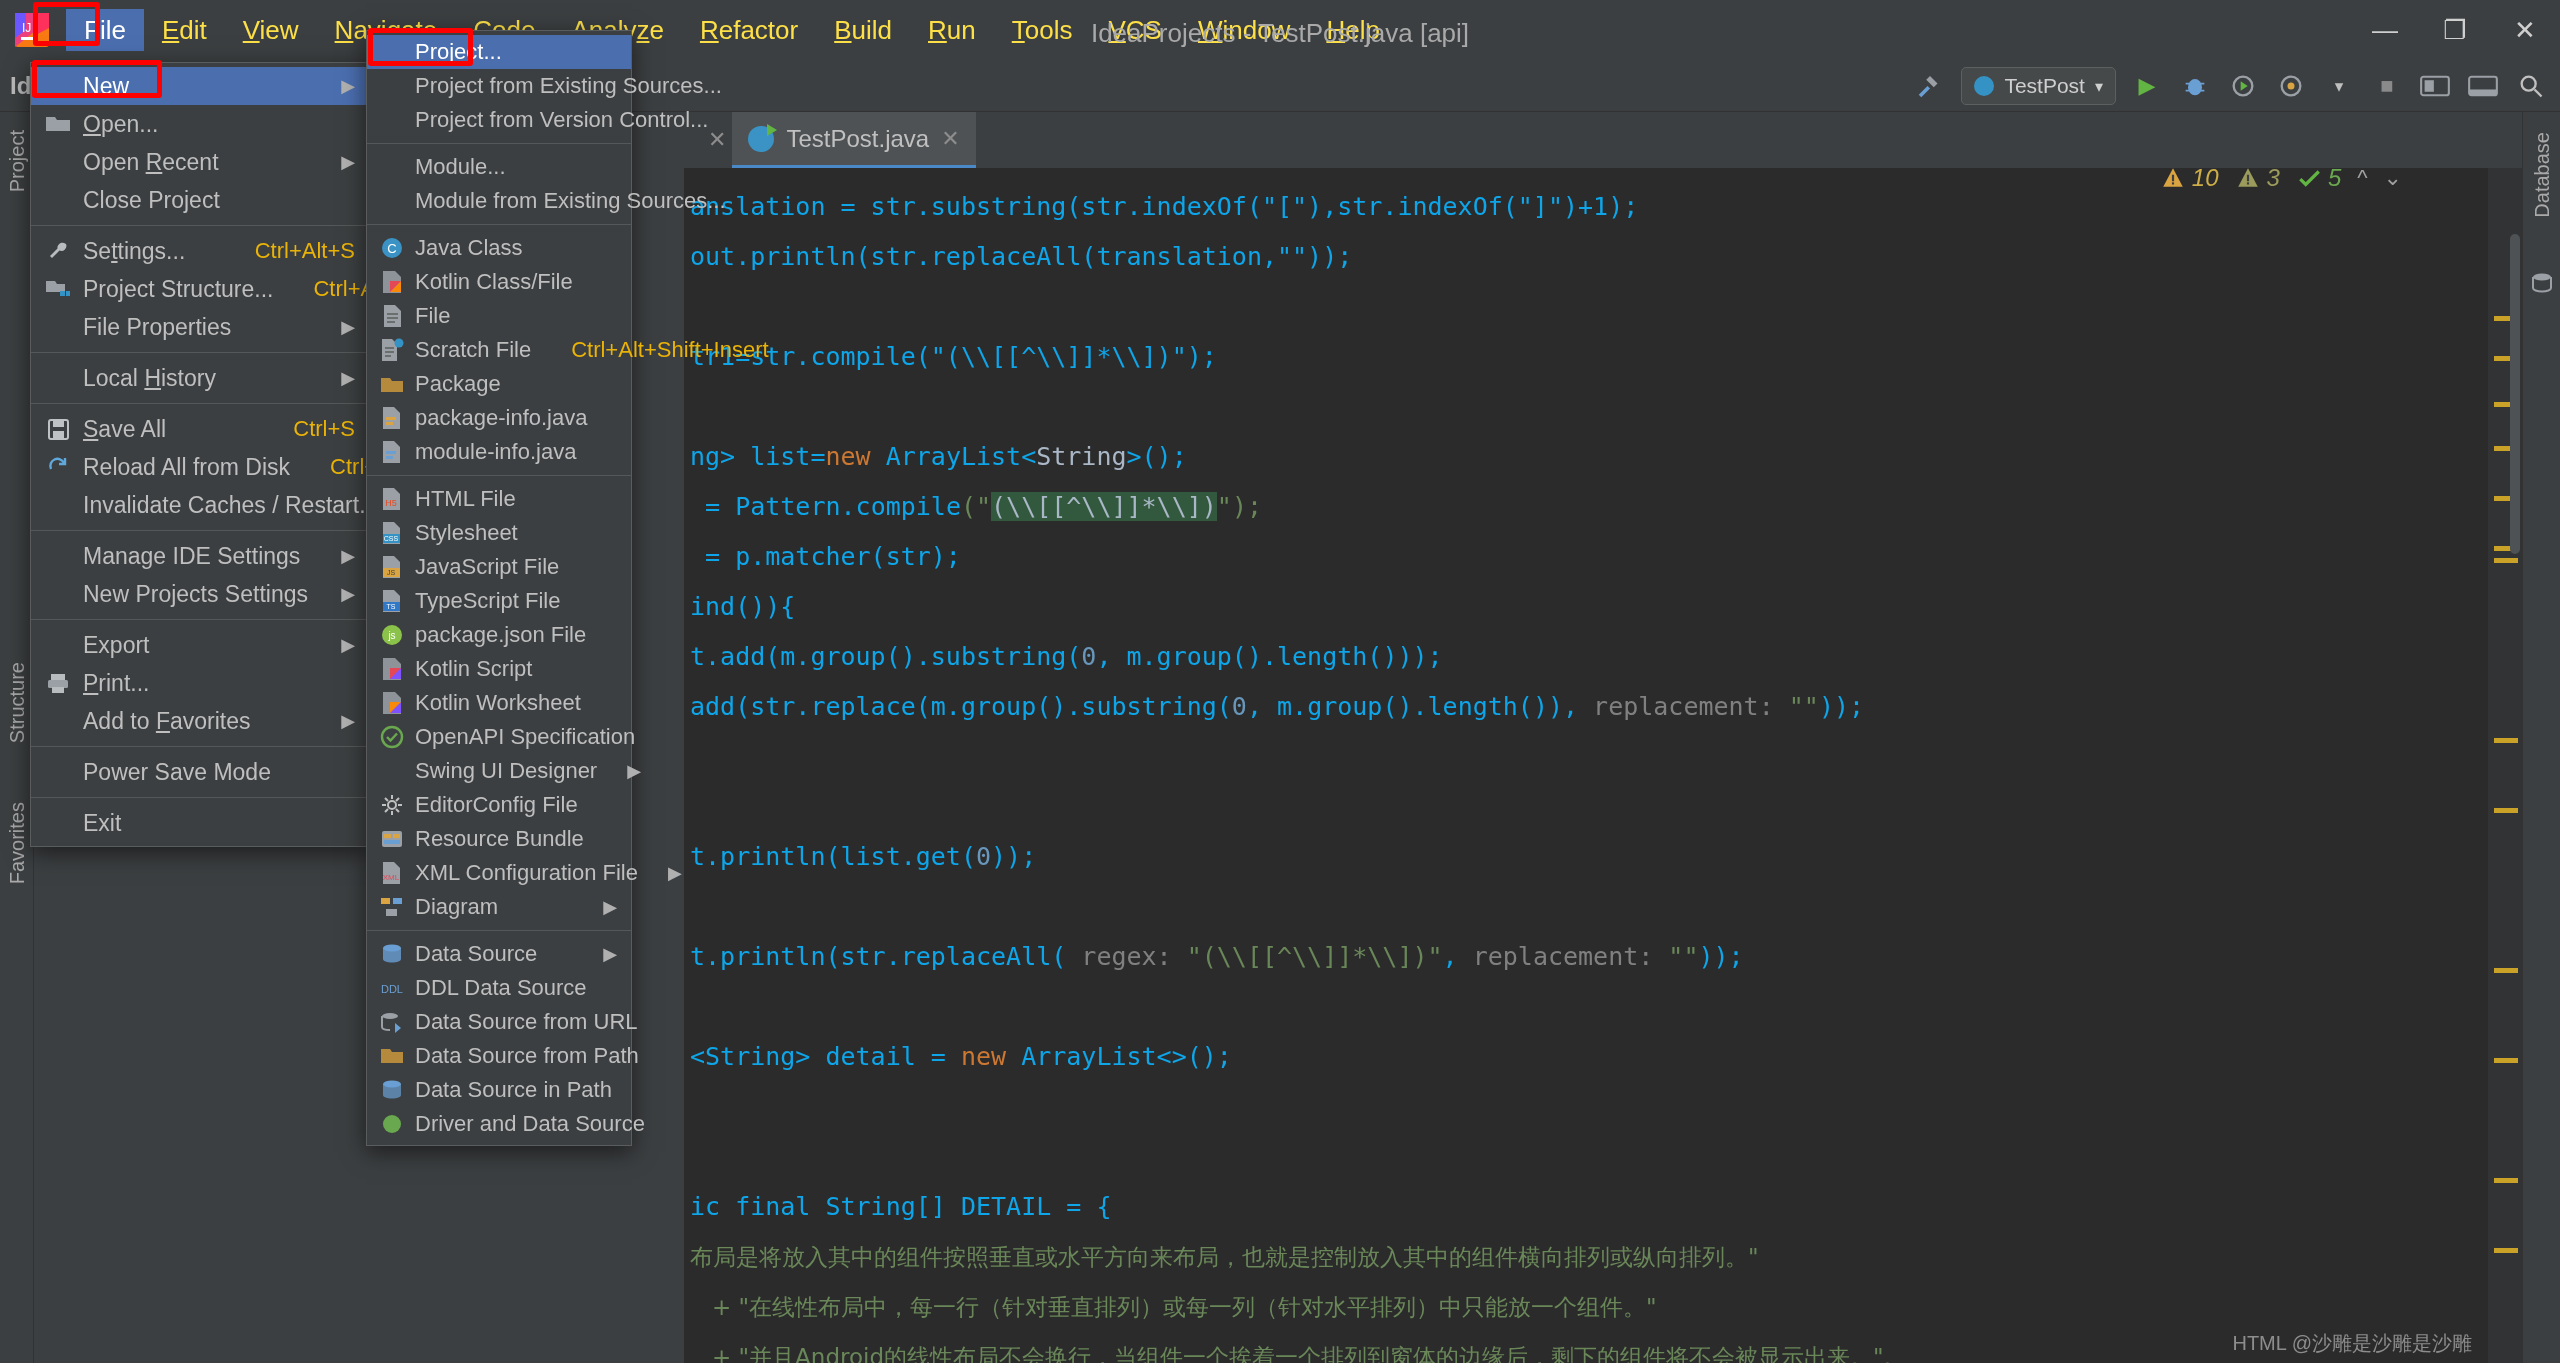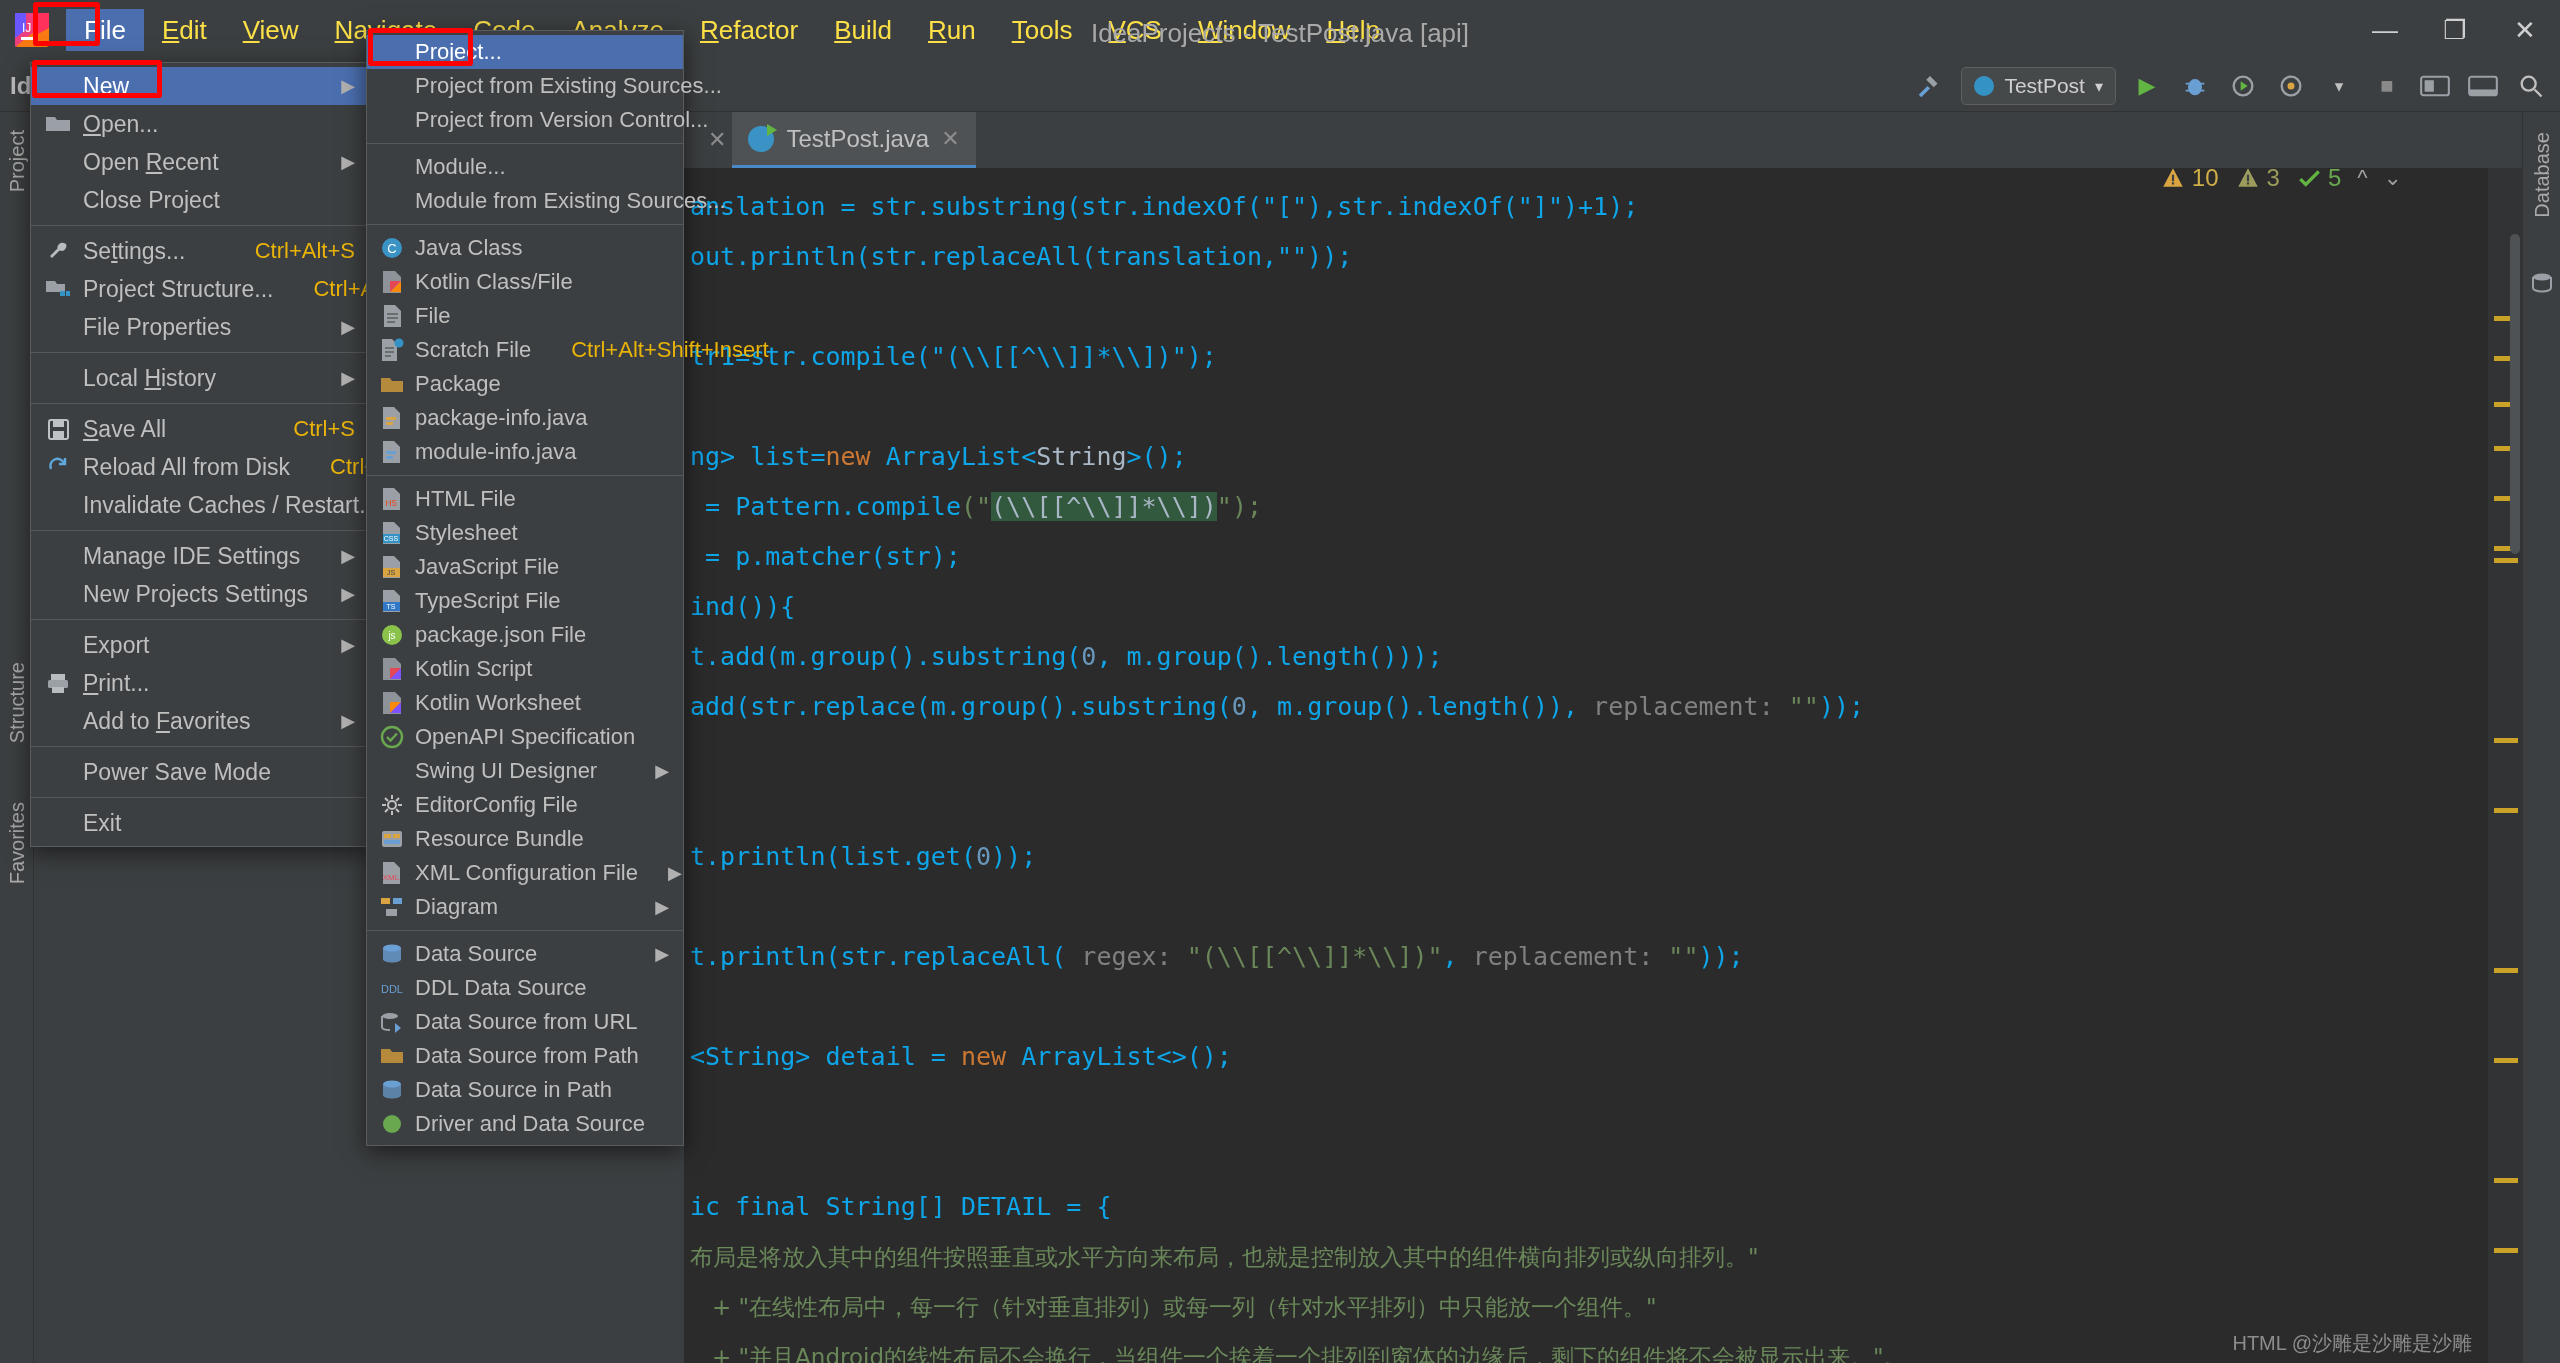--- a/index.html
+++ b/index.html
@@ -89,21 +89,21 @@
   .etab .x{ color:#8d8d8d; font-size:22px; }
   .etab-ico{ width:26px; height:26px; border-radius:50%; background:#3a93c4; position:relative; }
   .etab-ico::after{
     content:""; position:absolute; right:-3px; top:-2px; width:0;height:0;
     border-left:10px solid #62b543; border-top:6px solid transparent; border-bottom:6px solid transparent;
   }
   .inspect-badges{
     position:absolute; right:120px; top:52px; display:flex; align-items:center; gap:16px;
     font-size:24px;
   }
-  .badge{ display:flex; align-items:center; gap:6px; }
+  .badge{ display:flex; align-items:center; gap:6px;font-style:italic; }
   .badge.warn{ color:#cfae48; }
   .badge.weak{ color:#9b9b5c; }
   .badge.ok{ color:#6aa84f; }
   .chev{ color:#a0a0a0; font-size:22px; }
 
   .code{
     position:absolute; left:0; top:56px; right:0; bottom:0;
     font-family:"DejaVu Sans Mono", monospace;
     font-size:25px; line-height:50px; color:#a9b7c6; padding:14px 0 0 0;
     white-space:pre; overflow:hidden;
@@ -138,21 +138,21 @@
   .mrow .lbl{ flex:1; }
   .mrow .acc{ color:#eab308; font-size:22px; margin-left:40px; }
   .mrow .arrow{ margin-left:30px; color:#b0b0b0; font-size:18px; }
   .mrow.sel{ background:#4b6eaf; color:#ffffff; }
   .msep{ height:1px; background:#555758; margin:6px 0; }
   .mrow u{ text-decoration:underline; }
 
   
   #file-menu{ left:30px; top:62px; width:340px; padding:4px 0; }
   #file-menu .mrow{ height:38px; }
-  #new-menu{ left:366px; top:30px; width:318px; padding:4px 0; }
+  #new-menu{ left:366px; top:30px; width:266px; padding:4px 0; }
   #new-menu .mrow{ height:34px; font-size:22px; }
   #new-menu .mrow .ico{ width:30px; min-width:30px; }
 
   
   .redbox{ position:absolute; border:5px solid #ff0000; border-radius:3px; z-index:90; pointer-events:none; }
 </style>
 </head>
 <body>
 
 <div id="root">

